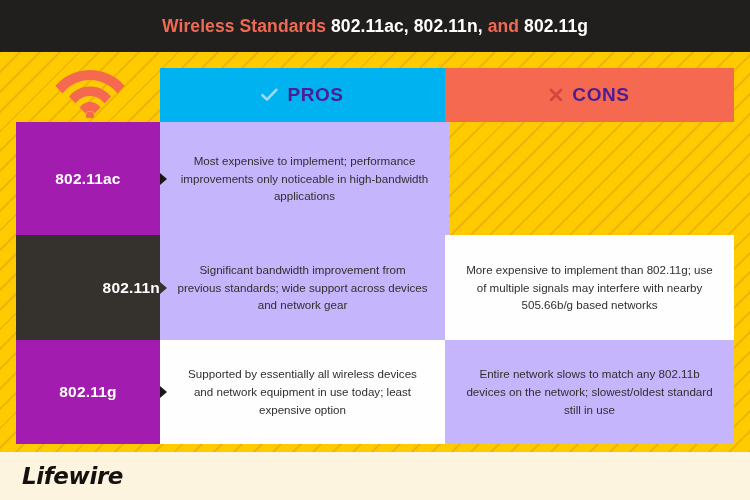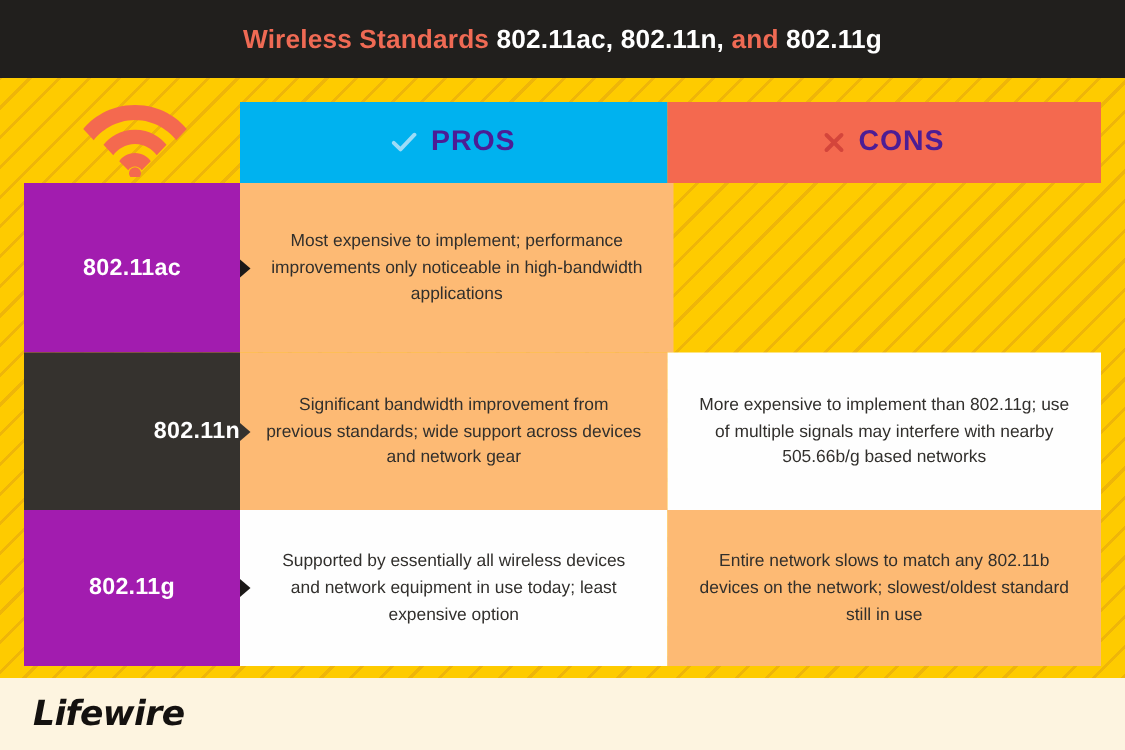--- a/index.html
+++ b/index.html
@@ -108,21 +108,21 @@
   
   .cell {
     display:flex; align-items:center; justify-content:center;
     text-align:center;
     padding:6px 17px;
     color:#312f2c;
     font-size:11.6px;
     line-height:1.55;
   }
   .bg-white { background:#fefefe; }
-  .bg-cream { background:#fdba74; }
+  .bg-cream { background:#c4b5fd; }
 
   
   .footer {
     position:absolute; left:0; top:452px;
     width:750px; height:48px;
     background:#fdf4e0;
     display:flex; align-items:center;
   }
   .logo {
     margin-left:22px;

